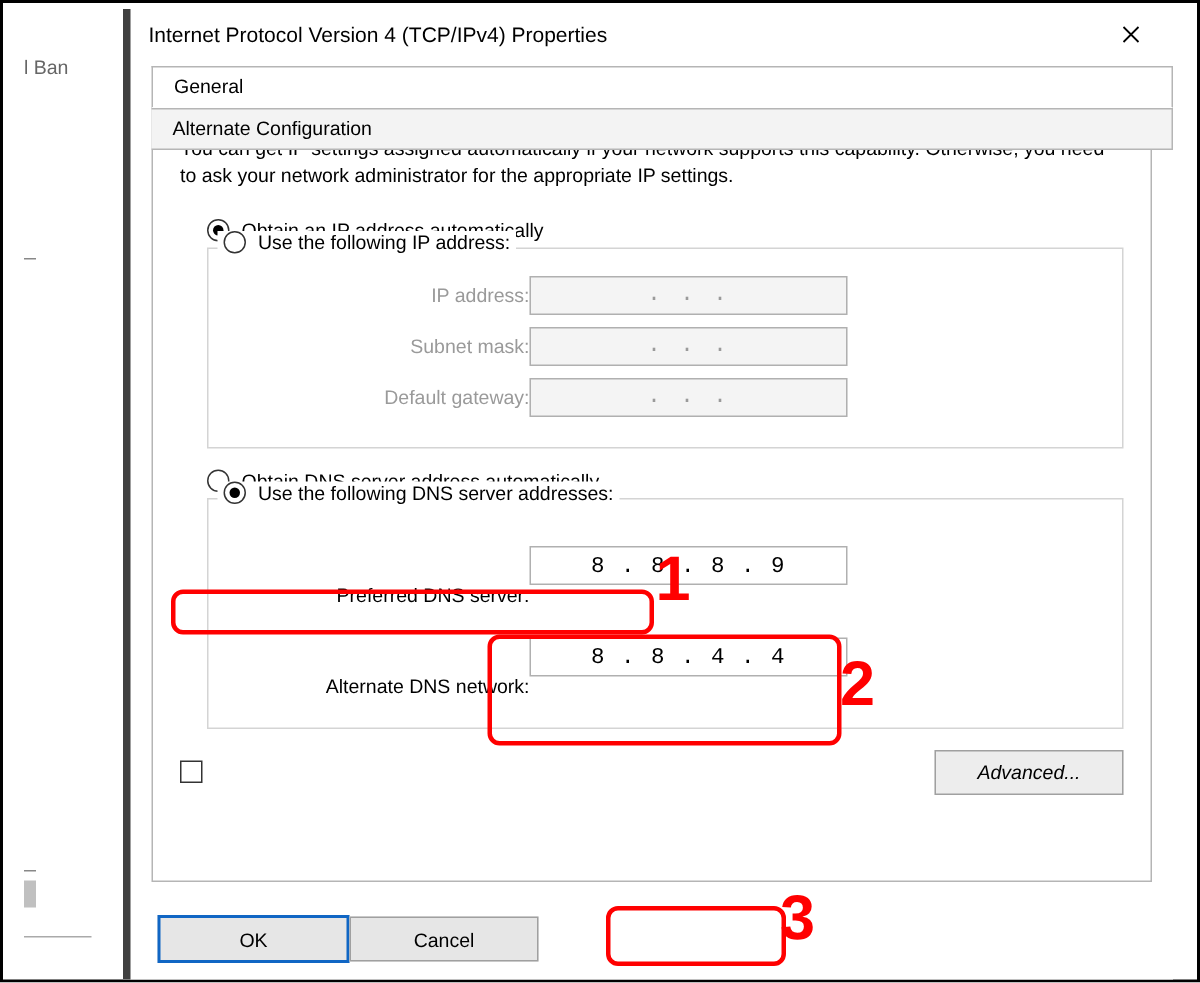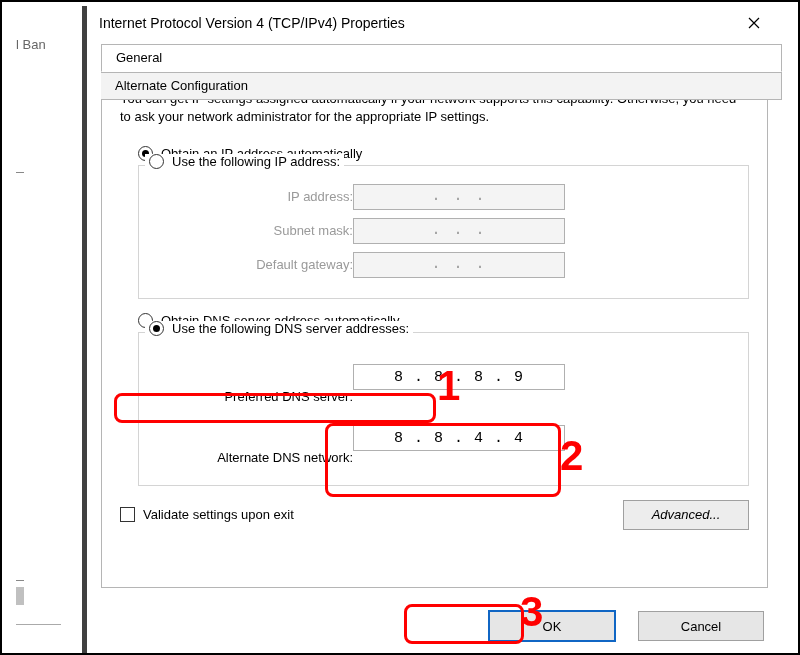--- a/index.html
+++ b/index.html
@@ -134,22 +134,22 @@
 .btn {
   min-width:100px; height:28px; border:1px solid #a0a0a0;
   background:#e6e6e6; display:flex; align-items:center; justify-content:center;
   font-size:13px; padding:0 12px;
 }
 .btn.adv { background:#ededed;font-style:italic; }
 
 
 .footer {
   position:absolute; left:0; right:0; bottom:0; height:56px;
-  display:flex; align-items:center; justify-content:flex-end;
-  padding:0 18px; gap:22px;
+  display:flex; align-items:center; 
+  padding:0 18px; gap:0;
 }
 .btn.ok { border:2px solid #1066c4; background:#e6e6e6; min-width:100px; }
 .btn.cancel { min-width:100px; }
 
 
 .callout-box { position:absolute; border:3px solid red; border-radius:8px; pointer-events:none; }
 .callout-num { position:absolute; color:red; font-weight:700; font-size:42px; font-family:Arial; pointer-events:none; }
 </style>
 </head>
 <body>
@@ -218,21 +218,20 @@
           <span class="ip-input filled">8 . 8 . 8 . 9</span>
         </div>
         <div class="form-line">
           <span class="form-label">Alternate DNS network:</span>
           <span class="ip-input filled">8 . 8 . 4 . 4</span>
         </div>
       </div>
 
       <div class="bottom-row">
         <span class="checkbox"></span>
-        <span>Validate settings upon exit</span>
         <span class="spacer"></span>
         <span class="btn adv">Advanced...</span>
       </div>
     </div>
 
     <div class="footer">
       <span class="btn ok">OK</span>
       <span class="btn cancel">Cancel</span>
     </div>
   </div>

